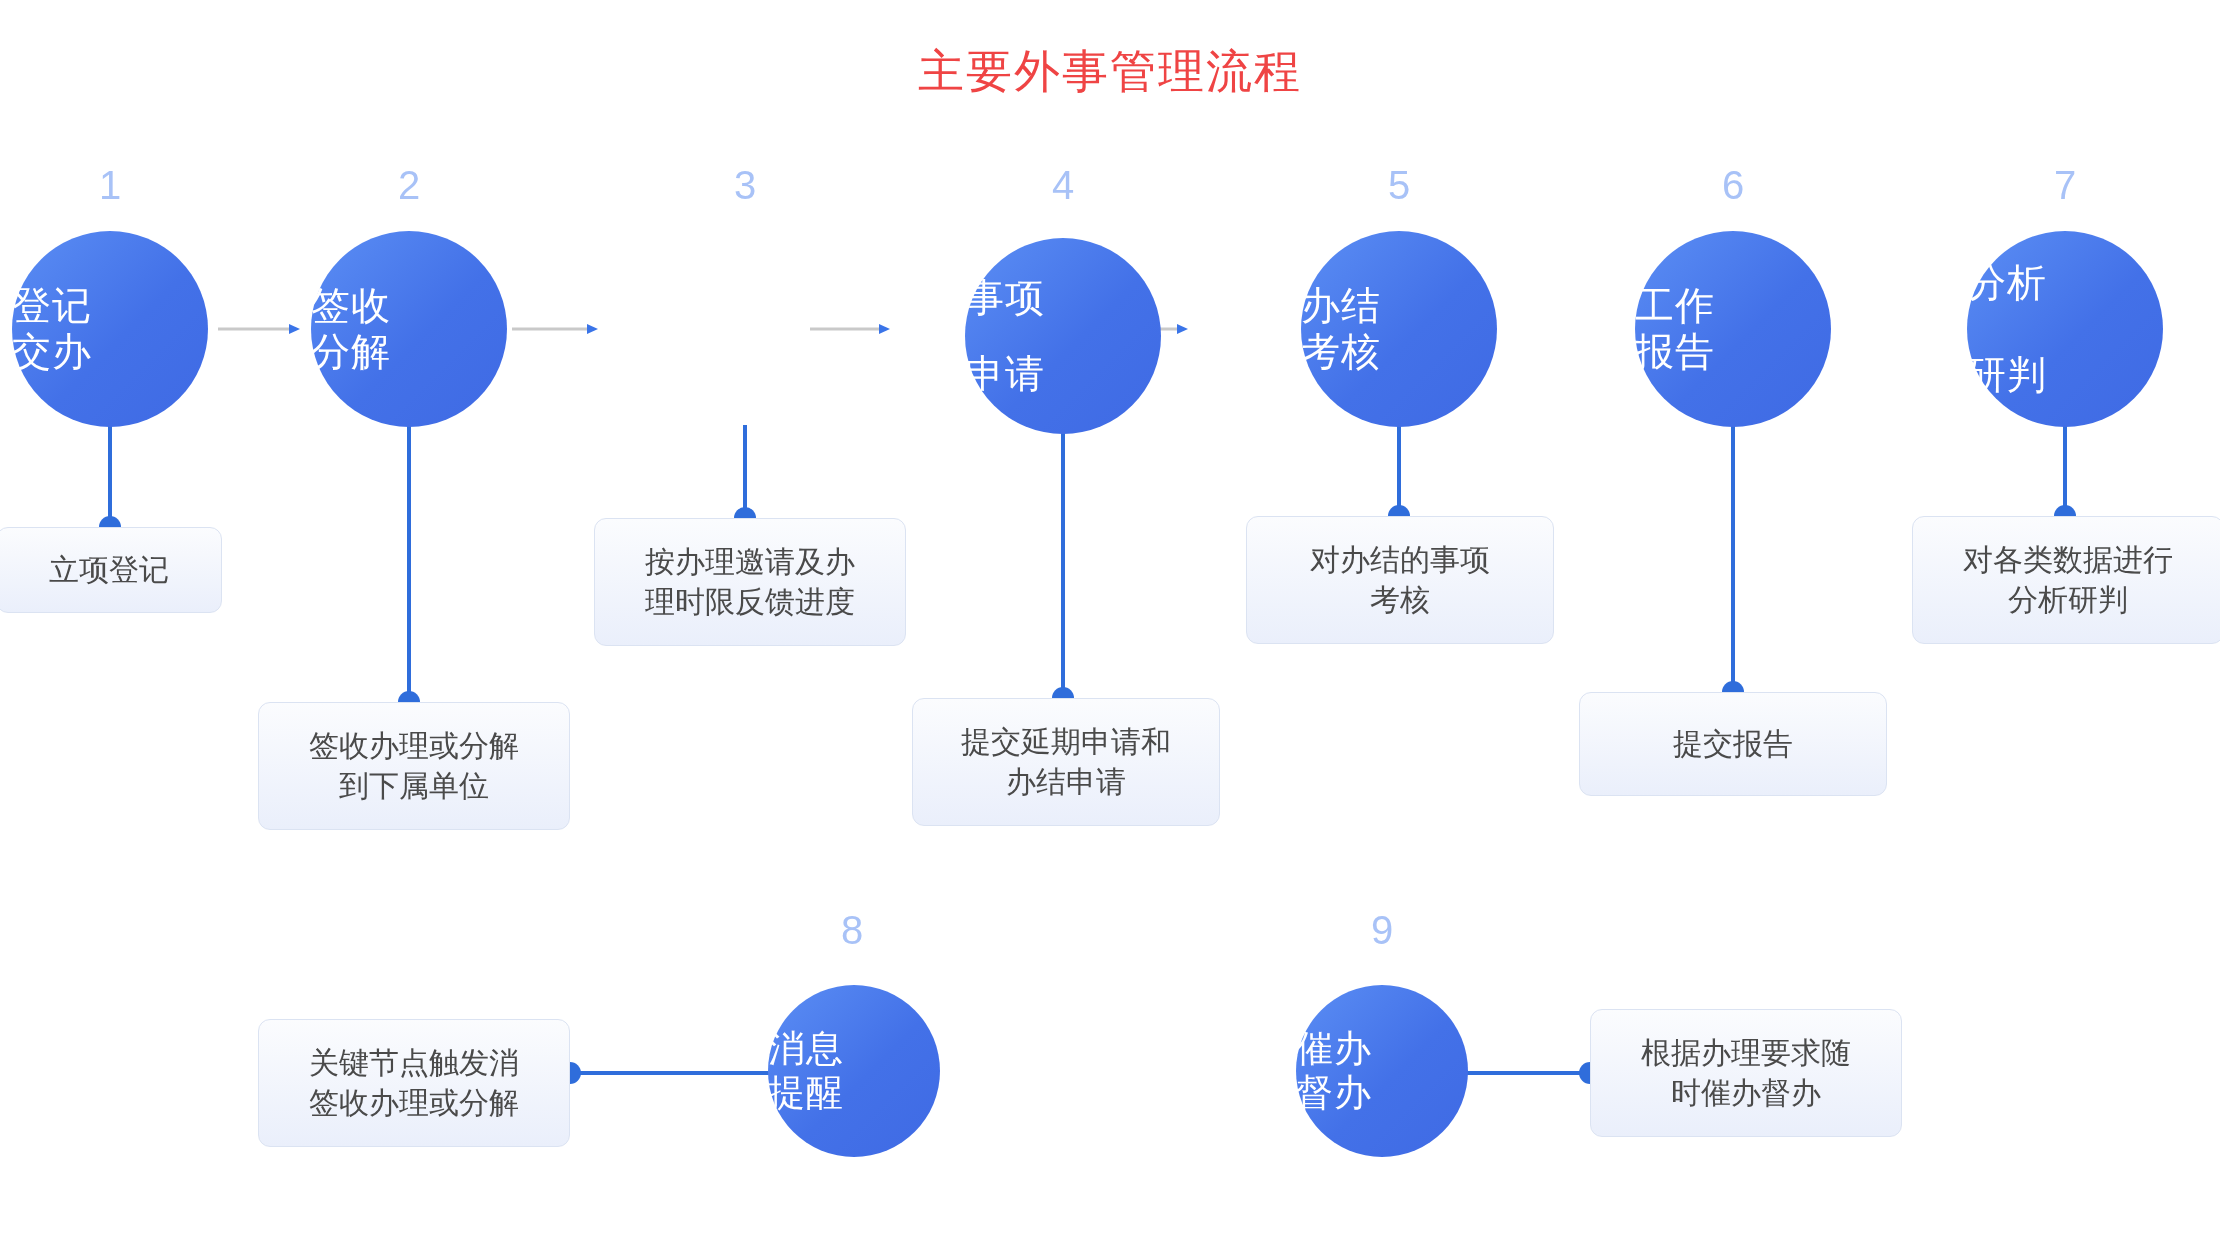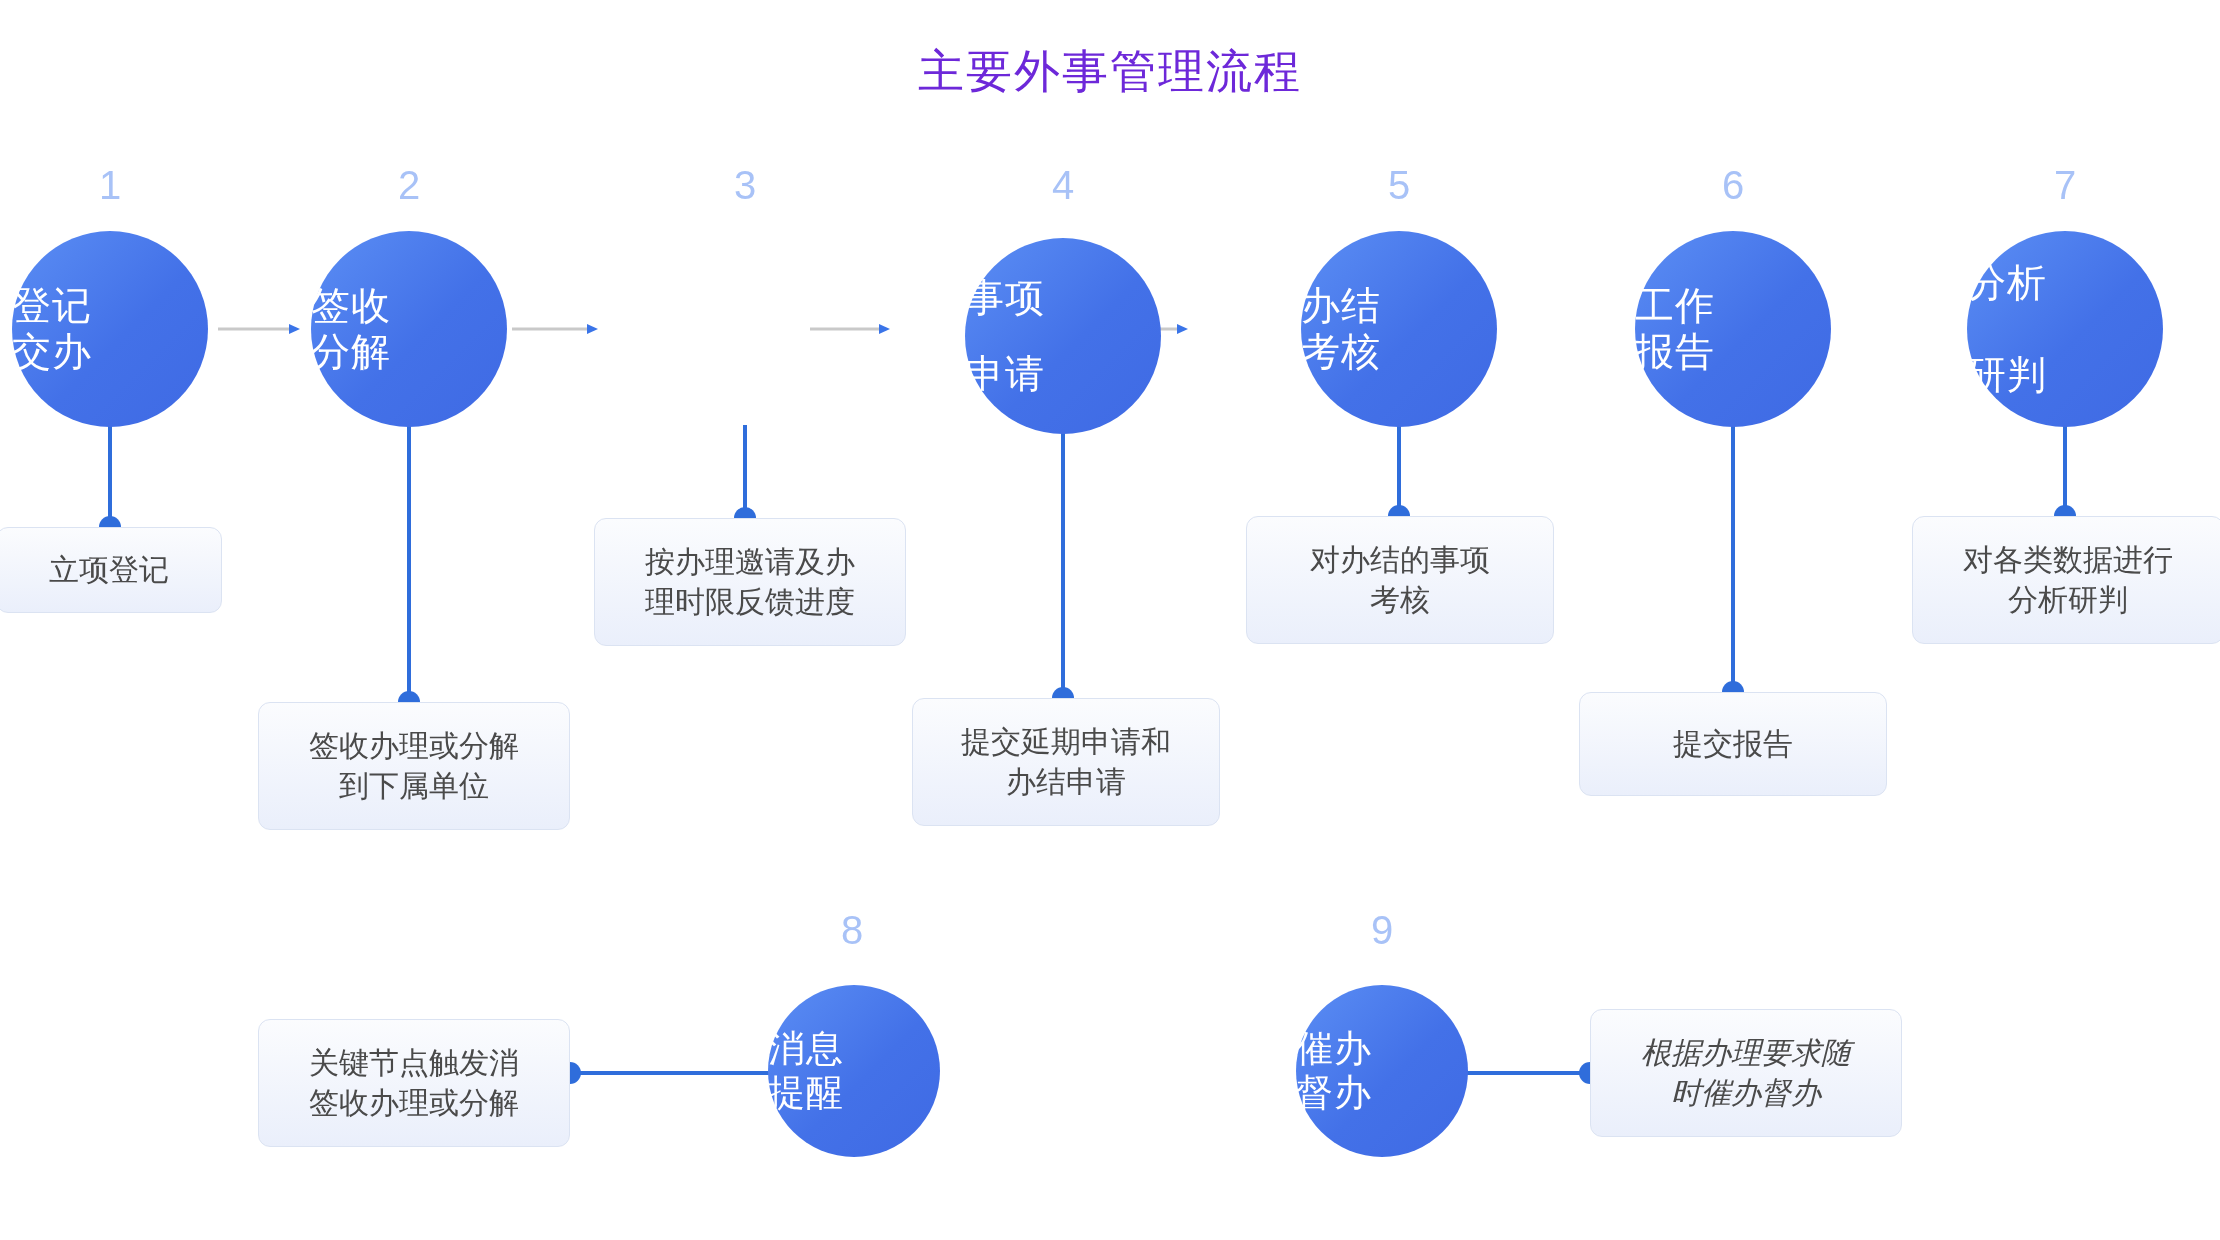--- a/index.html
+++ b/index.html
@@ -19,21 +19,21 @@
   }
 
   
   .title {
     position: absolute;
     left: 0;
     top: 48px;
     width: 2220px;
     text-align: center;
     font-size: 46px;
-    color: #6d28d9;
+    color: #ef4444;
     letter-spacing: 2px;
     line-height: 1;
     white-space: nowrap;
   }
 
   
   #wires {
     position: absolute;
     left: 0;
     top: 0;
@@ -233,20 +233,20 @@
     <span class="ln">督办</span>
   </div>
 
   <div class="descbox" style="left:258px; top:1009px; width:312px; height:128px;margin-top:10px;">
     <div>
       <span class="ln">关键节点触发消</span>
       <span class="ln">签收办理或分解</span>
     </div>
   </div>
 
-  <div class="descbox" style="left:1590px; top:1009px; width:312px; height:128px;font-style:italic;">
+  <div class="descbox" style="left:1590px; top:1009px; width:312px; height:128px;">
     <div>
       <span class="ln">根据办理要求随</span>
       <span class="ln">时催办督办</span>
     </div>
   </div>
 
 </div>
 
 </body></html>

